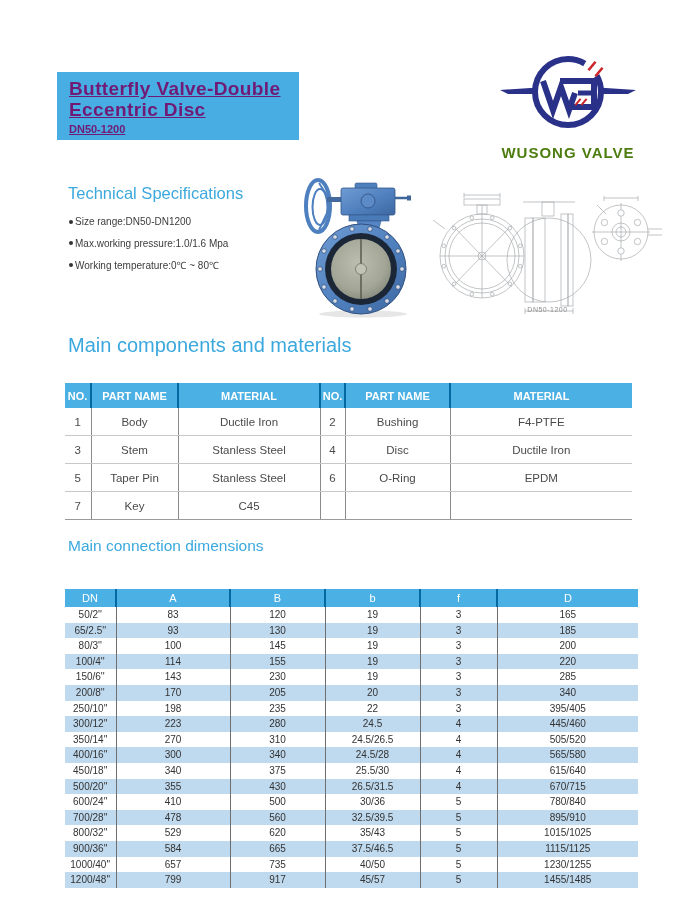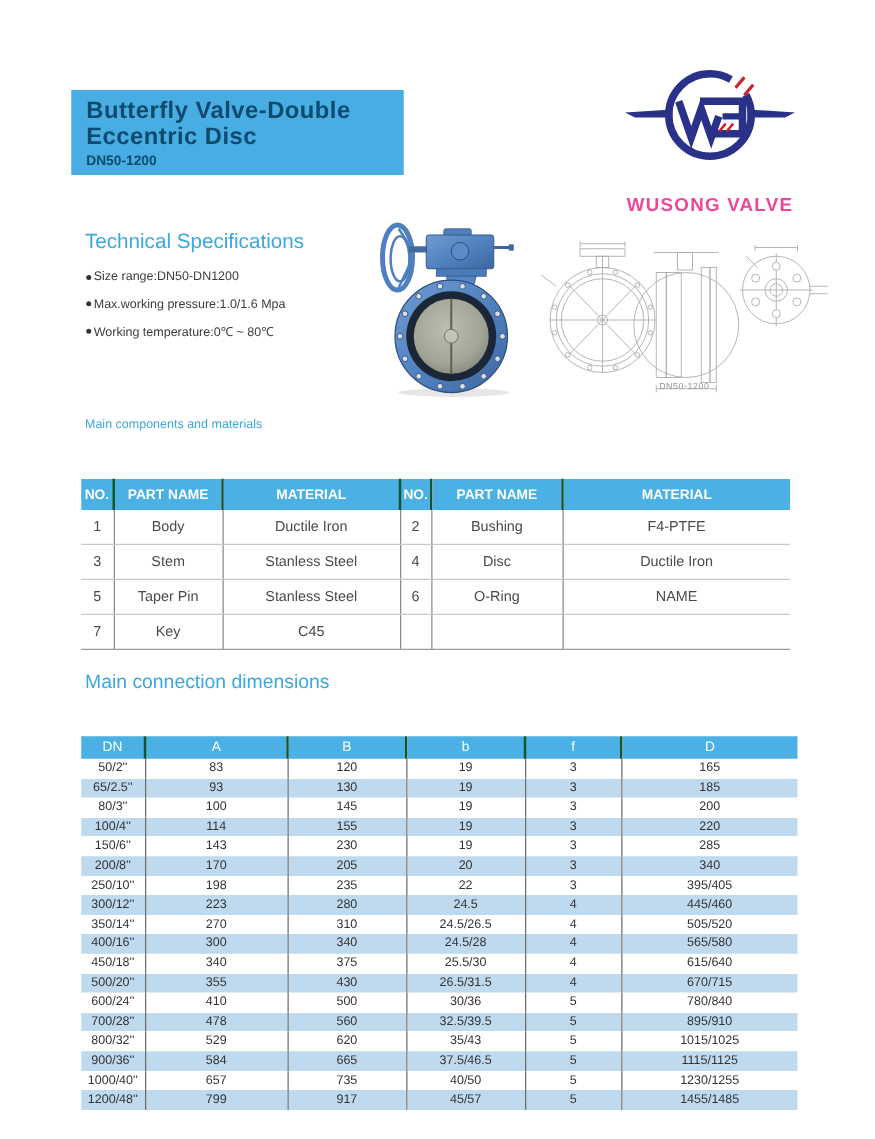--- a/index.html
+++ b/index.html
@@ -3,53 +3,53 @@
 <meta charset="utf-8">
 <style>
   html,body { margin:0; padding:0; background:#fff; }
   .page {
     position:relative; width:700px; height:911px; background:#fff;
     font-family:"Liberation Sans", sans-serif; overflow:hidden;
   }
 
   
   .banner {
-    position:absolute; left:57px; top:72px; width:266px; height:68px;
-    background:#48ADE2; color:#0c4a6e; box-sizing:border-box; padding:6px 8px 0 12px;
+    position:absolute; left:57px; top:72px; width:242px; height:68px;
+    background:#48ADE2; color:#701a75; box-sizing:border-box; padding:6px 8px 0 12px;text-decoration:underline;
   }
   .banner-title div { font-size:19px; font-weight:700; line-height:21px; letter-spacing:.4px; }
   .banner-sub { font-size:11px; font-weight:600; margin-top:3px; }
 
   
   .logo { position:absolute; left:498px; top:50px; width:140px; text-align:center; }
   .logo svg { display:block; }
-  .logo-text { font-size:15px; font-weight:700; color:#ec4899; letter-spacing:1px; margin-top:16px; }
+  .logo-text { font-size:15px; font-weight:700; color:#4d7c0f; letter-spacing:1px; margin-top:4px; }
 
   
   .section-heading { position:absolute; left:68px; color:#3BA8DE; font-weight:400; }
   #h-tech { top:184px; font-size:16.5px;text-align:right; }
-  #h-comp { top:334px; font-size:10px; }
+  #h-comp { top:334px; font-size:20px; }
   #h-dims { top:537px; font-size:15.5px; }
 
   
   .specs { position:absolute; left:69px; top:211px; list-style:none; margin:0; padding:0; }
   .spec-item { display:flex; align-items:center; height:21.5px; font-size:10px; color:#3C3C3C; }
   .dot { width:4px; height:4px; border-radius:50%; background:#333; margin-right:2px; flex:0 0 auto; }
 
   
   .valve-photo { position:absolute; left:297px; top:176px; }
   .valve-drawings { position:absolute; left:425px; top:192px; }
   .drawing-caption { position:absolute; left:425px; top:306px; width:245px; text-align:center;
     font-size:7px; color:#909090; letter-spacing:.5px; }
 
   
   table.tbl { position:absolute; border-collapse:collapse; table-layout:fixed; }
   table.tbl th {
     background:#4BB0E3; color:#fff; font-weight:400; text-align:center;
-    padding:0; border-right:2px solid #14532d; overflow:hidden;
+    padding:0; border-right:2px solid #0369a1; overflow:hidden;
   }
   table.tbl th:last-child { border-right:none; }
   table.tbl td { text-align:center; padding:0; overflow:hidden; }
 
   
   #comp-table { left:65px; top:383px; width:567px; }
   #comp-table th { height:25px; font-size:11px; font-weight:600; }
   #comp-table td {
     height:27px; font-size:11.5px; color:#4A4A4A; background:#fff;
     border-right:1px solid #8A8A8A; border-bottom:1px solid #C8C8C8;
@@ -278,21 +278,21 @@
           <td>Disc</td>
           <td>Ductile Iron</td>
         </tr>
 
         <tr>
           <td>5</td>
           <td>Taper Pin</td>
           <td>Stanless Steel</td>
           <td>6</td>
           <td>O-Ring</td>
-          <td>NAME</td>
+          <td>EPDM</td>
         </tr>
 
         <tr>
           <td>7</td>
           <td>Key</td>
           <td>C45</td>
           <td></td>
           <td></td>
           <td></td>
         </tr>

